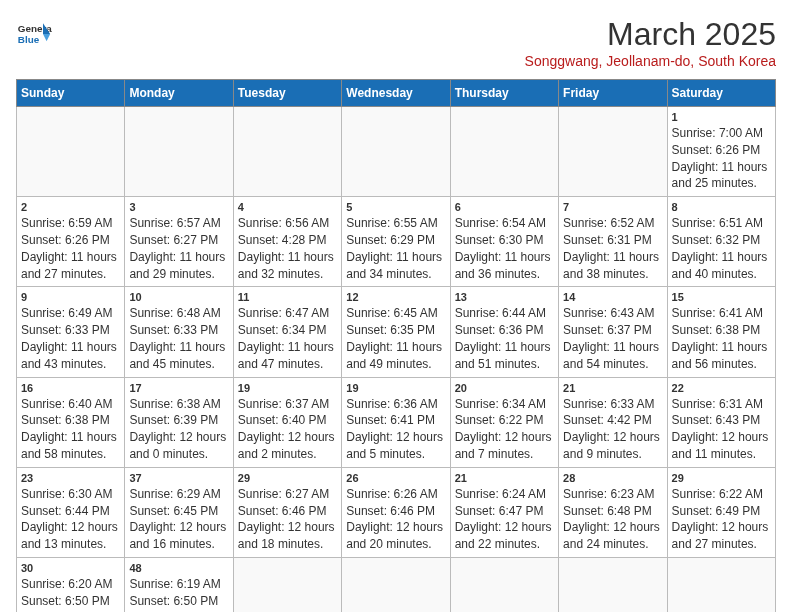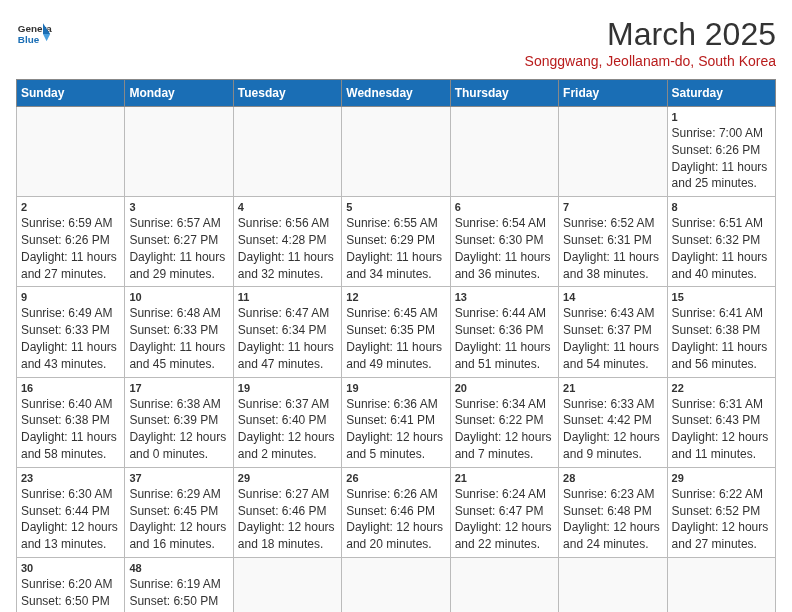--- a/index.html
+++ b/index.html
@@ -286,21 +286,21 @@
         </td>
         <td>
           <div class="day-number">28</div>
           <div class="day-info">Sunrise: 6:23 AM
 Sunset: 6:48 PM
 Daylight: 12 hours and 24 minutes.</div>
         </td>
         <td>
           <div class="day-number">29</div>
           <div class="day-info">Sunrise: 6:22 AM
-Sunset: 6:52 PM
+Sunset: 6:49 PM
 Daylight: 12 hours and 27 minutes.</div>
         </td>
       </tr>
       <tr>
         <td>
           <div class="day-number">30</div>
           <div class="day-info">Sunrise: 6:20 AM
 Sunset: 6:50 PM
 Daylight: 12 hours and 29 minutes.</div>
         </td>

